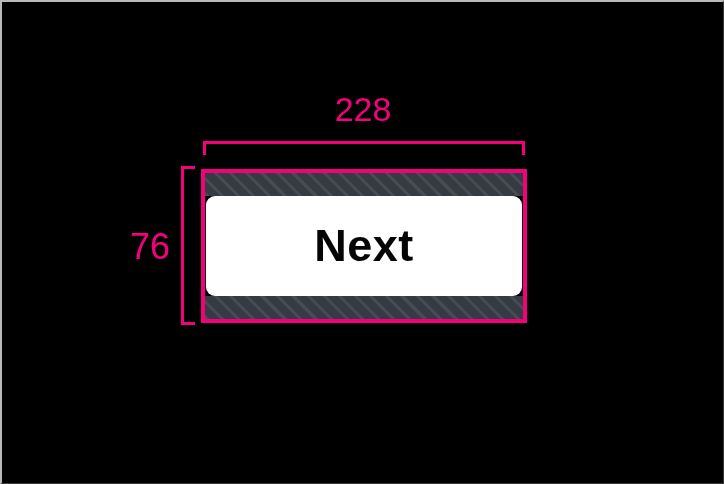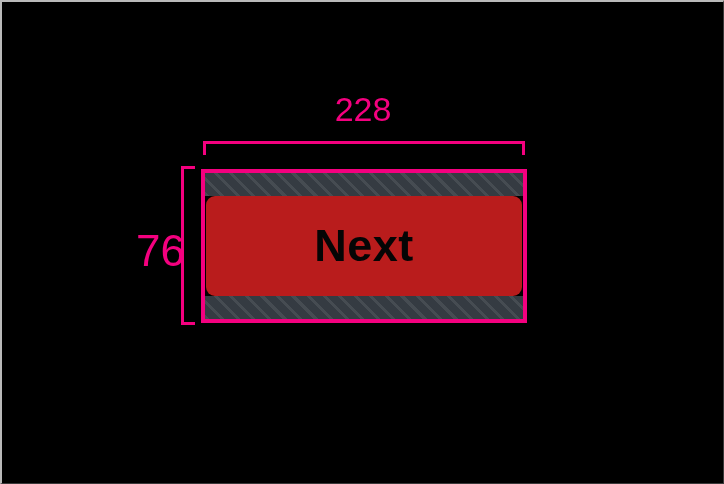--- a/index.html
+++ b/index.html
@@ -44,24 +44,23 @@
     
     transform: translateX(-0.5px);
   }
   #width-label-inner {
     display: inline-block;
     position: relative;
     left: -0.5px;
   }
 
   #height-label {
-    left: 134px;
+    left: 128px;
     top: 227px;
-    font-size: 44px;
-    text-align: right;
+    font-size: 36px;
     width: 44px;
   }
 
   
   #width-bracket {
     position: absolute;
     left: 201px;
     top: 139px;
     width: 322px;
     height: 14px;
@@ -119,21 +118,21 @@
     height: 23px;
   }
 
   
   #next-button {
     position: absolute;
     left: 1px;
     right: 1px;
     top: 23px;
     bottom: 23px;
-    background: #b91c1c;
+    background: #ffffff;
     border-radius: 9px;
     display: flex;
     align-items: center;
     justify-content: center;
   }
   #next-button-label {
     color: #050505;
     font-family: "Liberation Sans", sans-serif;
     font-weight: bold;
     font-size: 45px;

